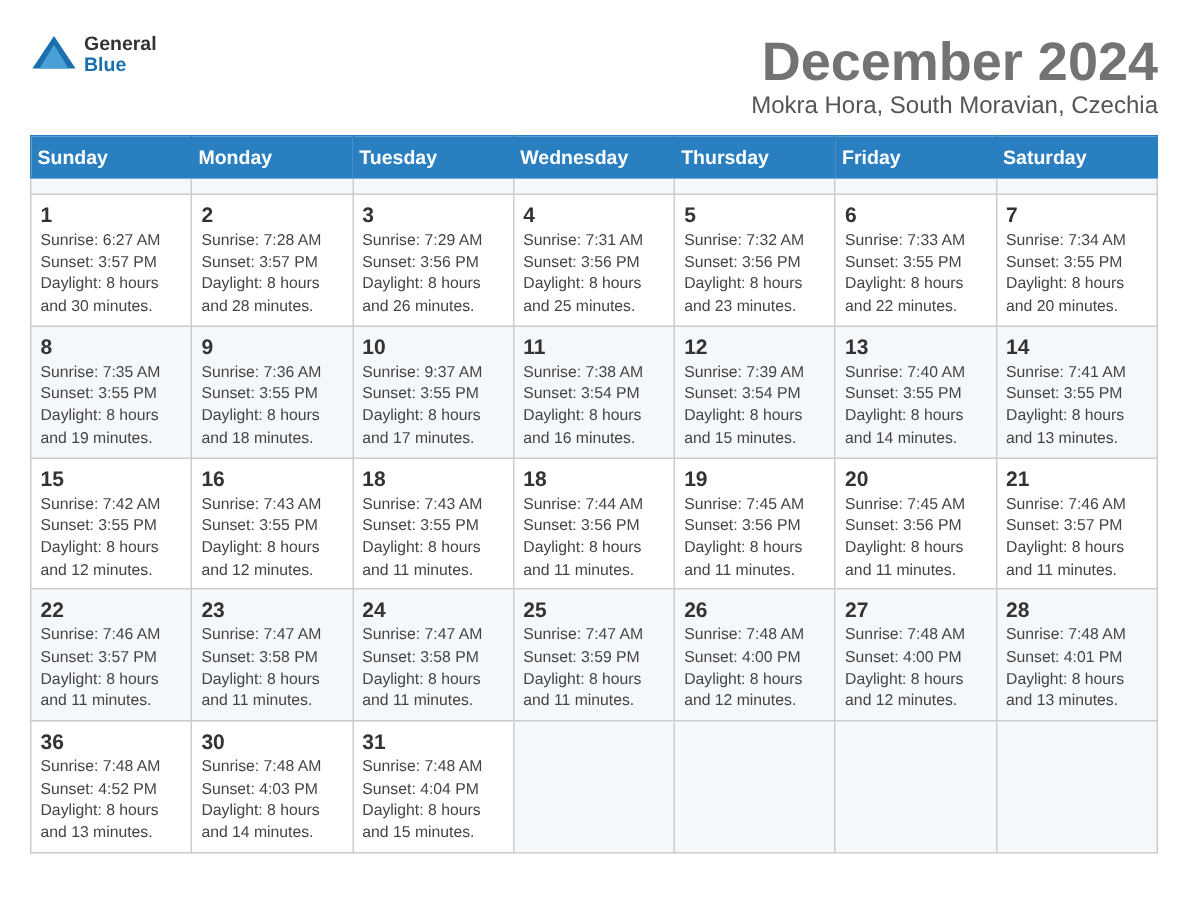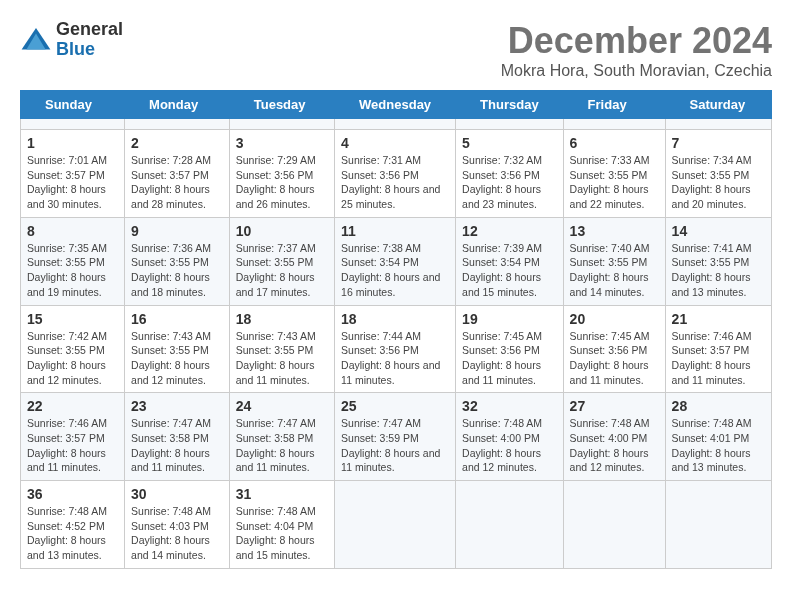--- a/index.html
+++ b/index.html
@@ -15,21 +15,21 @@
       justify-content: space-between;
       align-items: flex-start;
       margin-bottom: 10px;
     }
     .logo {
       display: flex;
       align-items: center;
       gap: 4px;
     }
     .logo-text {
-      font-size: 18px;
+      font-size: 13px;
       font-weight: bold;
       line-height: 1.1;
     }
     .logo-text .general { color: #333; }
     .logo-text .blue { color: #1a6faf; }
     .logo-icon {
       width: 32px;
       height: 32px;
     }
     .title-block {
@@ -45,21 +45,21 @@
       color: #555;
     }
     .calendar {
       width: 100%;
       border-collapse: collapse;
       font-size: 11px;
     }
     .calendar thead th {
       background: #2a7fc1;
       color: #fff;
-      padding: 6px 24px;
+      padding: 6px 4px;
       text-align: left;
       font-size: 13px;
       font-weight: bold;
       border: 1px solid #2a7fc1;
     }
     .calendar tbody td {
       border: 1px solid #ccc;
       vertical-align: top;
       padding: 5px 6px;
       width: 107px;
@@ -127,21 +127,21 @@
         <td class="empty-cell"></td>
         <td class="empty-cell"></td>
         <td class="empty-cell"></td>
         <td class="empty-cell"></td>
         <td class="empty-cell"></td>
       </tr>
       <tr>
         <td>
         <span class="day-number">1</span>
         <div class="day-info">
-          <span>Sunrise: 7:01 AM</span><br>
+          <span>Sunrise: 6:27 AM</span><br>
           <span>Sunset: 3:57 PM</span><br>
           <span>Daylight: 8 hours and 30 minutes.</span>
         </div>
       </td>
         <td>
         <span class="day-number">2</span>
         <div class="day-info">
           <span>Sunrise: 7:28 AM</span><br>
           <span>Sunset: 3:57 PM</span><br>
           <span>Daylight: 8 hours and 28 minutes.</span>
@@ -201,21 +201,21 @@
         <span class="day-number">9</span>
         <div class="day-info">
           <span>Sunrise: 7:36 AM</span><br>
           <span>Sunset: 3:55 PM</span><br>
           <span>Daylight: 8 hours and 18 minutes.</span>
         </div>
       </td>
         <td>
         <span class="day-number">10</span>
         <div class="day-info">
-          <span>Sunrise: 7:37 AM</span><br>
+          <span>Sunrise: 9:37 AM</span><br>
           <span>Sunset: 3:55 PM</span><br>
           <span>Daylight: 8 hours and 17 minutes.</span>
         </div>
       </td>
         <td>
         <span class="day-number">11</span>
         <div class="day-info">
           <span>Sunrise: 7:38 AM</span><br>
           <span>Sunset: 3:54 PM</span><br>
           <span>Daylight: 8 hours and 16 minutes.</span>
@@ -331,21 +331,21 @@
       </td>
         <td>
         <span class="day-number">25</span>
         <div class="day-info">
           <span>Sunrise: 7:47 AM</span><br>
           <span>Sunset: 3:59 PM</span><br>
           <span>Daylight: 8 hours and 11 minutes.</span>
         </div>
       </td>
         <td>
-        <span class="day-number">32</span>
+        <span class="day-number">26</span>
         <div class="day-info">
           <span>Sunrise: 7:48 AM</span><br>
           <span>Sunset: 4:00 PM</span><br>
           <span>Daylight: 8 hours and 12 minutes.</span>
         </div>
       </td>
         <td>
         <span class="day-number">27</span>
         <div class="day-info">
           <span>Sunrise: 7:48 AM</span><br>

